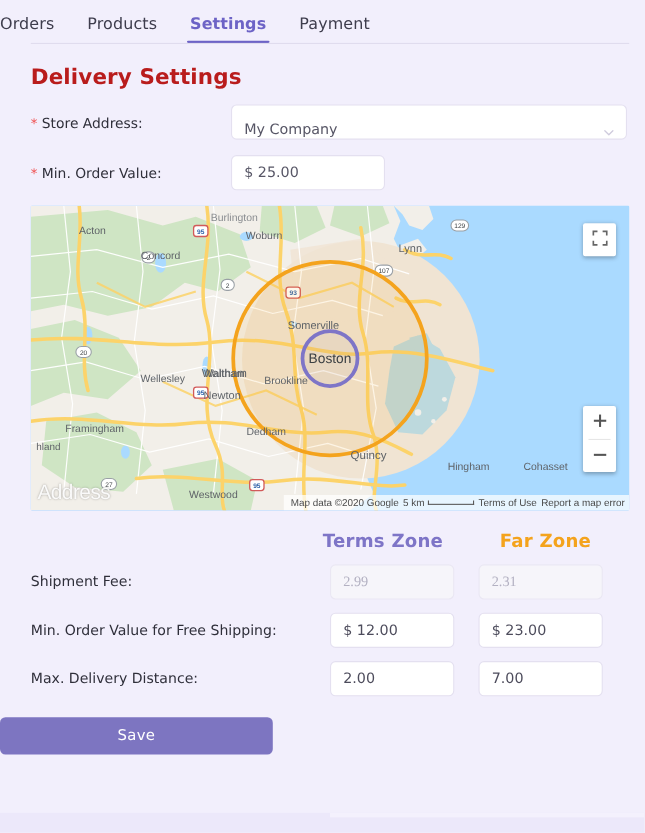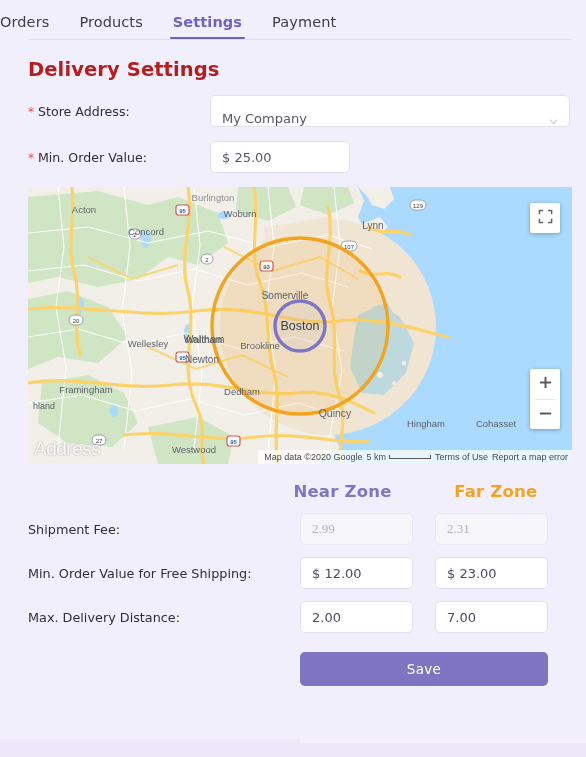--- a/index.html
+++ b/index.html
@@ -235,21 +235,20 @@
   .zinput.disabled {
     background: #f6f5fa;
     border: 1px solid #eae7f3;
     color: #b3b1c2;
     cursor: not-allowed;
     font-family: Liberation Serif, serif;
   }
 
   .save-row {
     margin-top: 19px;
-    padding-left: 300px;
     text-decoration: underline;
   }
   #save-button {
     width: 248px; height: 34px;
     background: #7d75c1;
     color: #fff;
     border: none;
     border-radius: 5px;
     font-size: 13.5px;
     font-family: "DejaVu Sans", sans-serif;
@@ -494,21 +493,21 @@
       <span>5 km</span>
       <span class="scale-bar"></span>
     </span>
     <a>Terms of Use</a>
     <a>Report a map error</a>
   </div>
 </div>
 
 <div class="zone-head">
   <div class="zh-spacer"></div>
-  <div class="zone-title near">Near Zone</div>
+  <div class="zone-title near">Terms Zone</div>
   <div class="zone-title far">Far Zone</div>
 </div>
 
 <div class="zrow">
   <div class="zrow-label">Shipment Fee:</div>
   <div class="zinput disabled">2.99</div>
   <div class="zinput disabled">2.31</div>
 </div>
 
 <div class="zrow">

